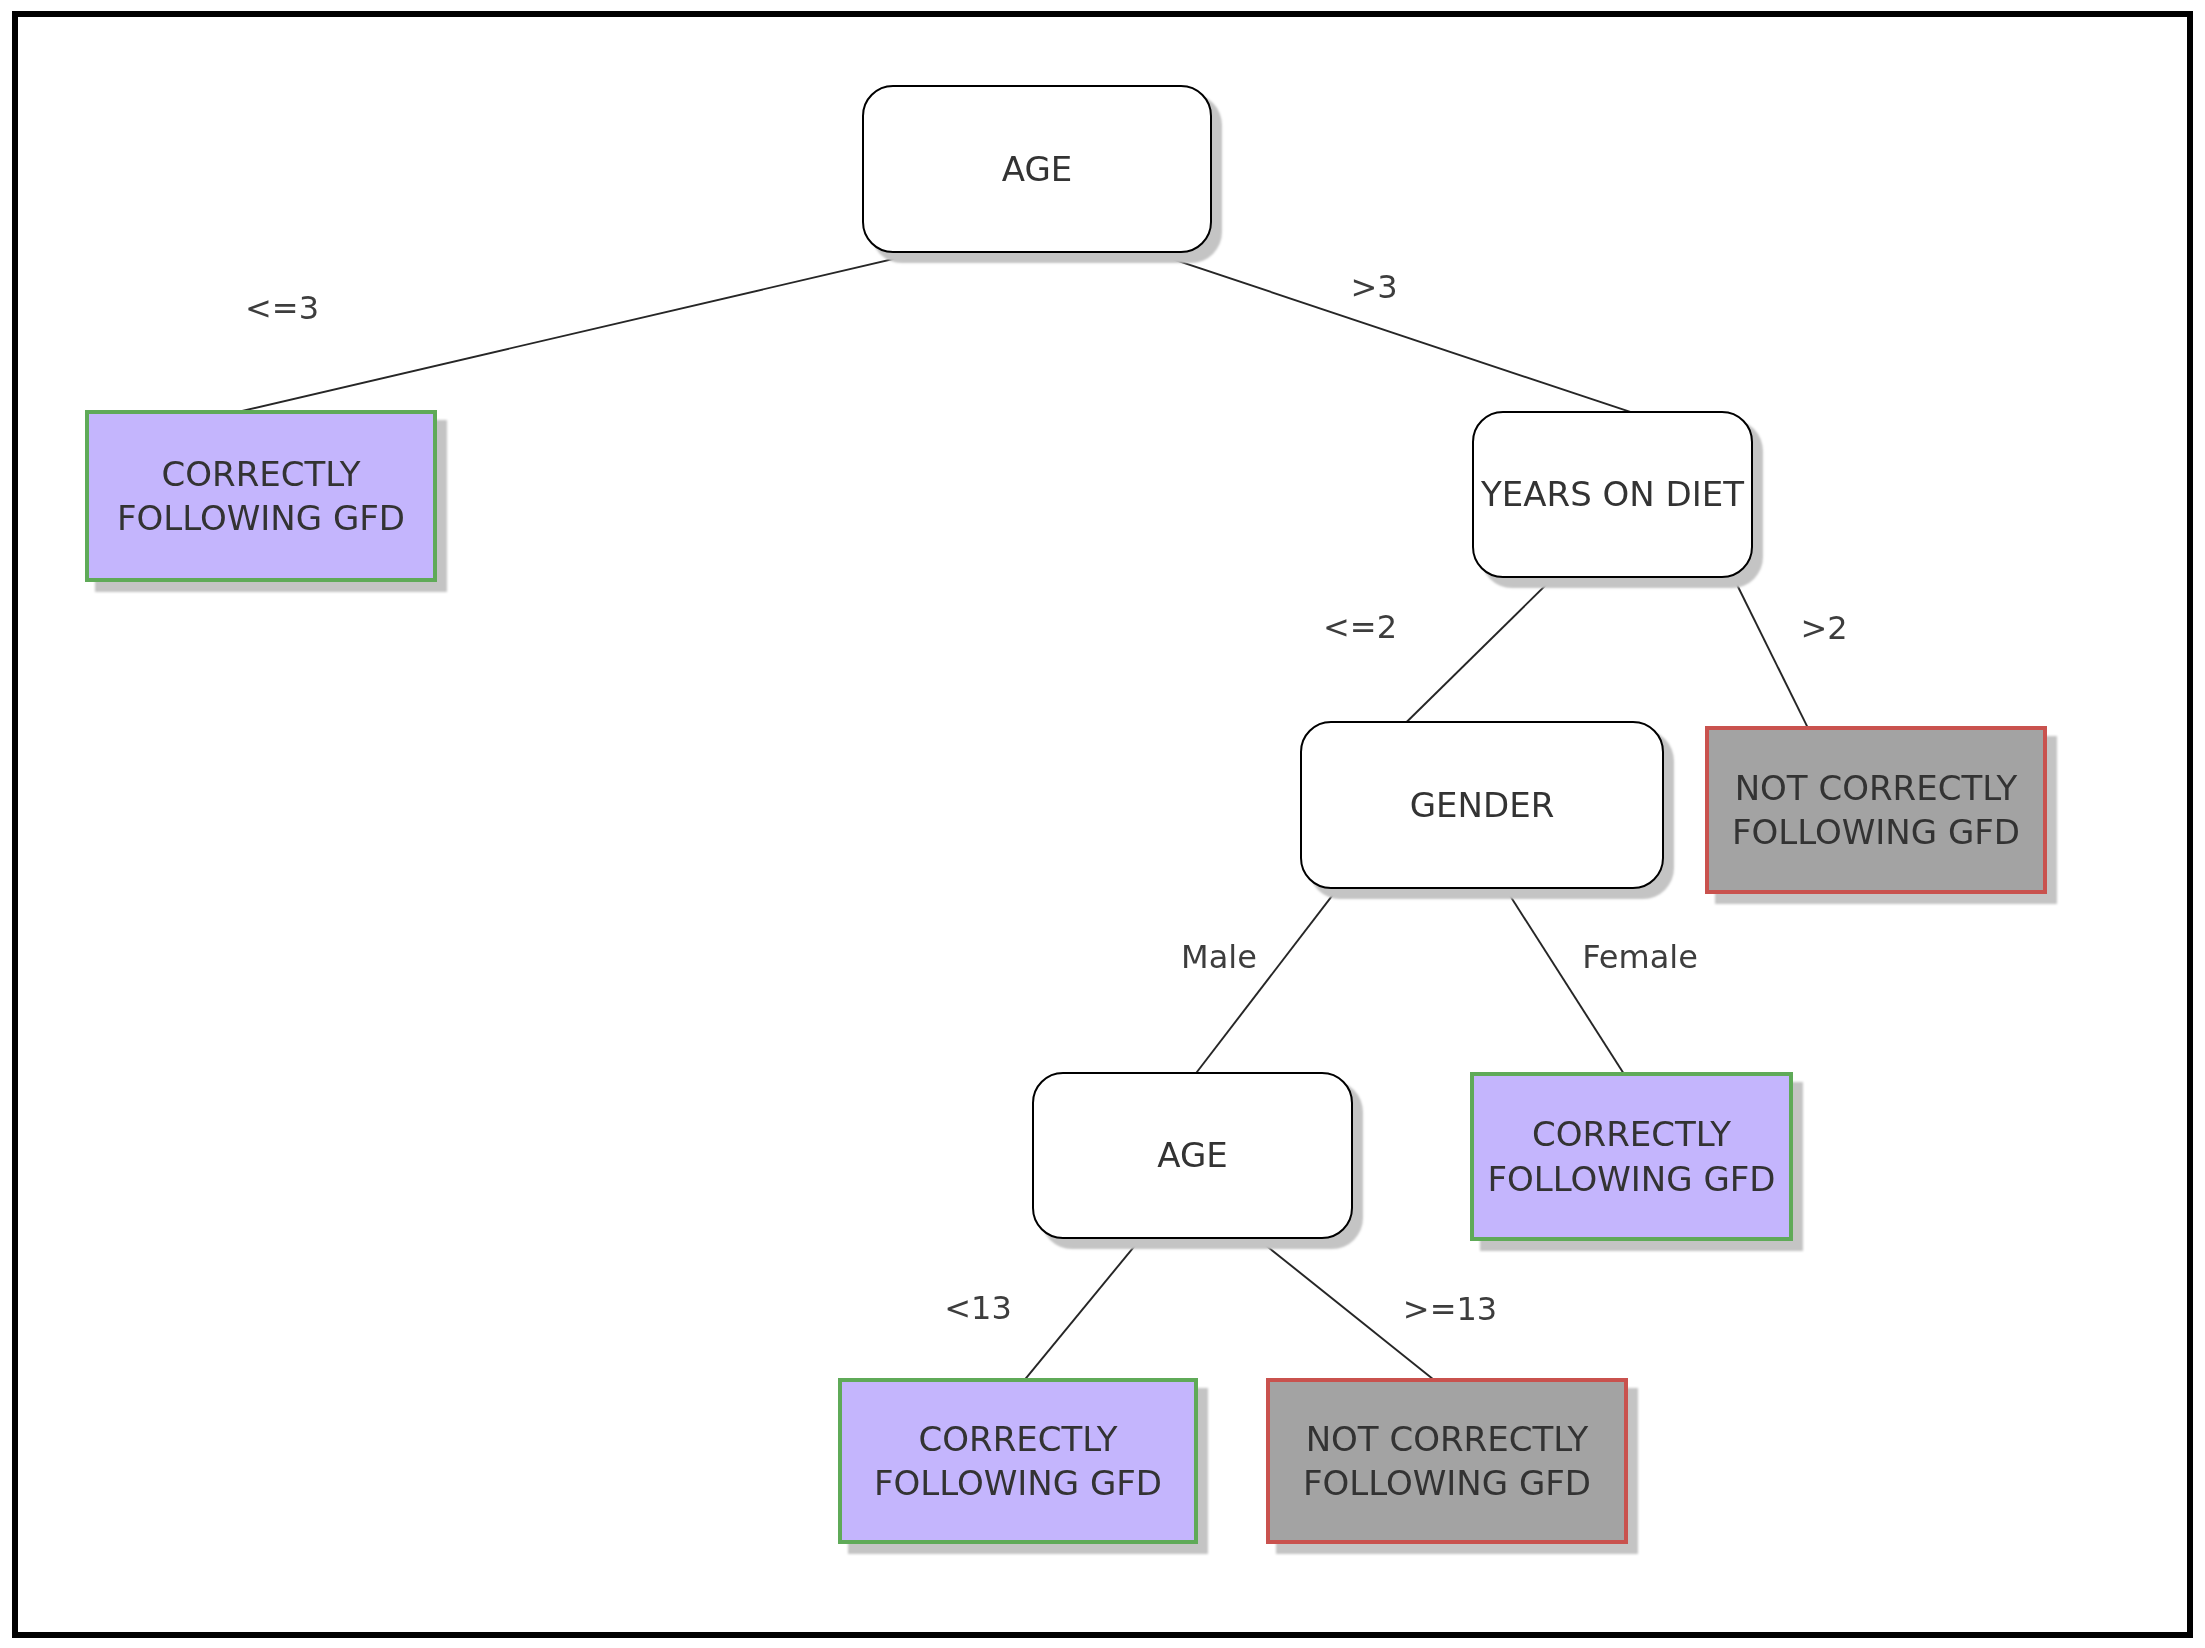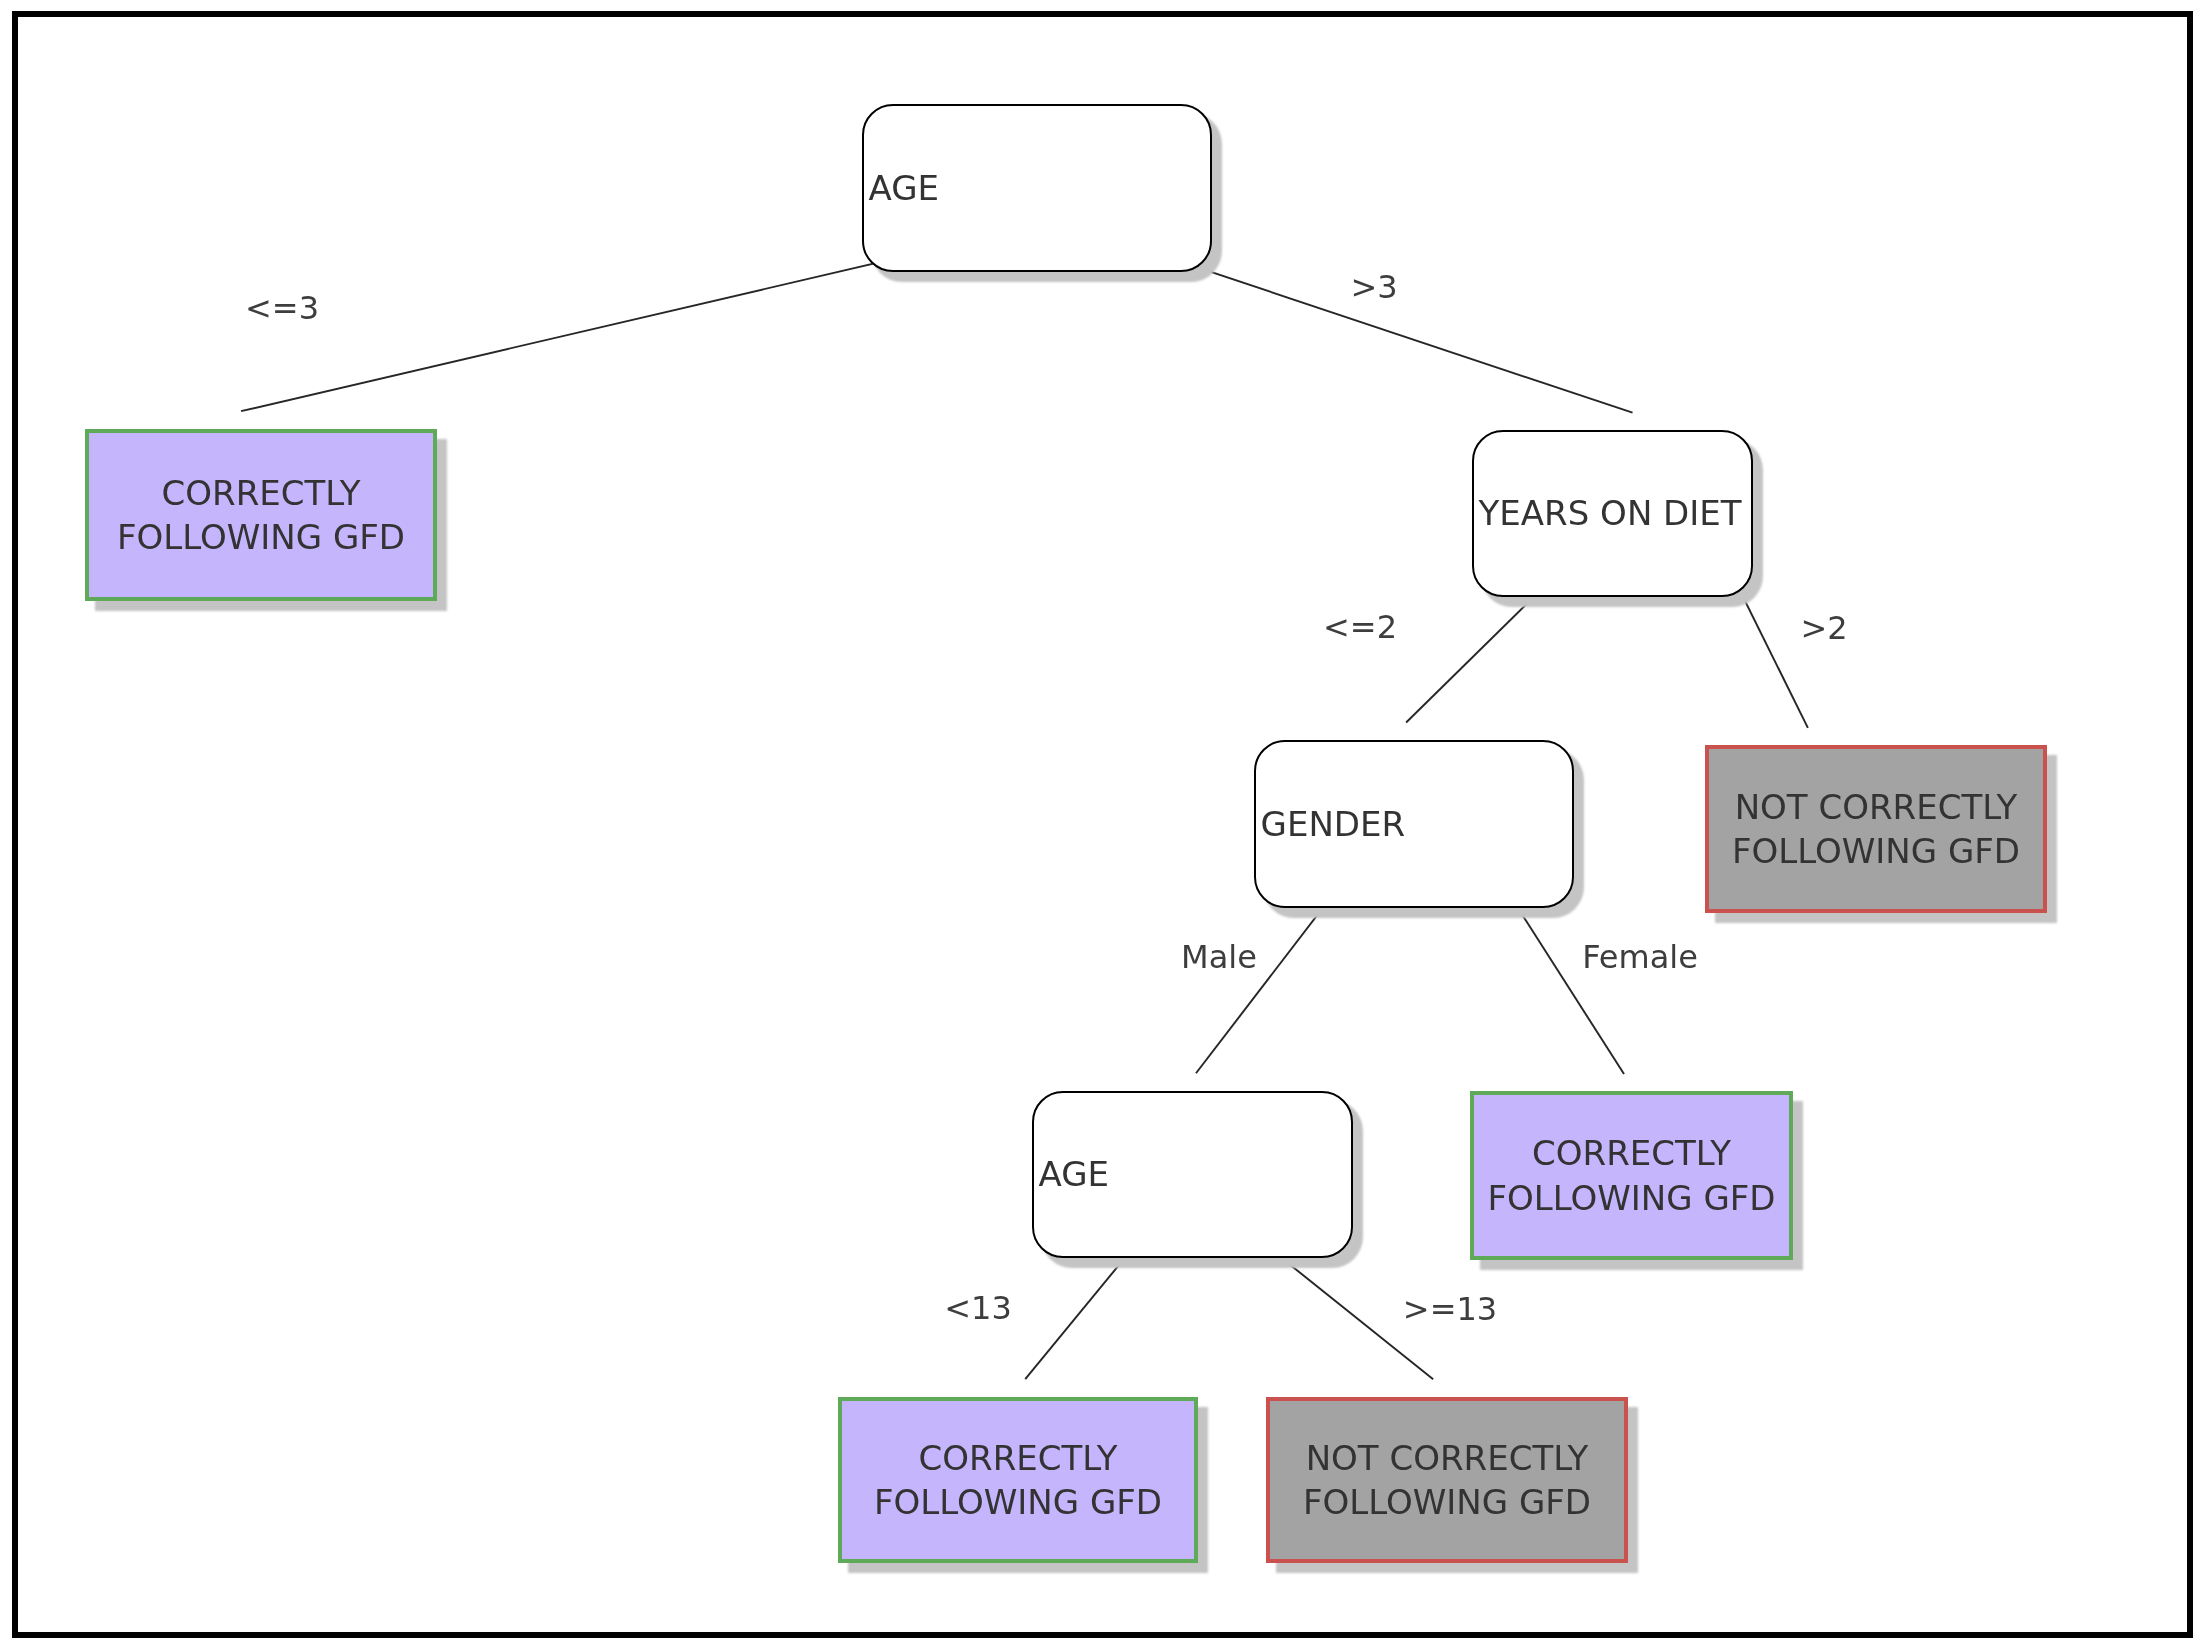--- a/index.html
+++ b/index.html
@@ -28,27 +28,27 @@
     position: absolute;
     left: 0;
     top: 0;
     width: 2205px;
     height: 1649px;
   }
   .node {
     position: absolute;
     display: flex;
     align-items: center;
+    justify-content: center;
     text-align: center;
     box-sizing: border-box;
     color: #333333;
     font-size: 34px;
     line-height: 1.3;
     padding: 0 4.6px;
-    margin-top: 19px;
   }
   .node.decision {
     background: #ffffff;
     border: 2.3px solid #000000;
     border-radius: 31px;
     box-shadow: 9.3px 9.3px 2.3px #c4c4c4;
   }
   .node.leaf-positive {
     background: #c4b5fd;
     border: 4.6px solid #5faa58;
@@ -96,21 +96,21 @@
     </div>
     <div class="node leaf-positive" style="left: 85px; top: 410px; width: 352px; height: 172px;">
       <span>CORRECTLY FOLLOWING GFD</span>
     </div>
     <div class="node decision" style="left: 1472px; top: 411px; width: 281px; height: 167px;">
       <span>YEARS ON DIET</span>
     </div>
     <div class="node leaf-negative" style="left: 1705px; top: 726px; width: 342px; height: 168px;">
       <span>NOT CORRECTLY FOLLOWING GFD</span>
     </div>
-    <div class="node decision" style="left: 1254px; top: 721px; width: 320px; height: 168px;">
+    <div class="node decision" style="left: 1300px; top: 721px; width: 364px; height: 168px;">
       <span>GENDER</span>
     </div>
     <div class="node leaf-positive" style="left: 1470px; top: 1072px; width: 323px; height: 169px;">
       <span>CORRECTLY FOLLOWING GFD</span>
     </div>
     <div class="node decision" style="left: 1032px; top: 1072px; width: 321px; height: 167px;">
       <span>AGE</span>
     </div>
     <div class="node leaf-positive" style="left: 838px; top: 1378px; width: 360px; height: 166px;">
       <span>CORRECTLY FOLLOWING GFD</span>

